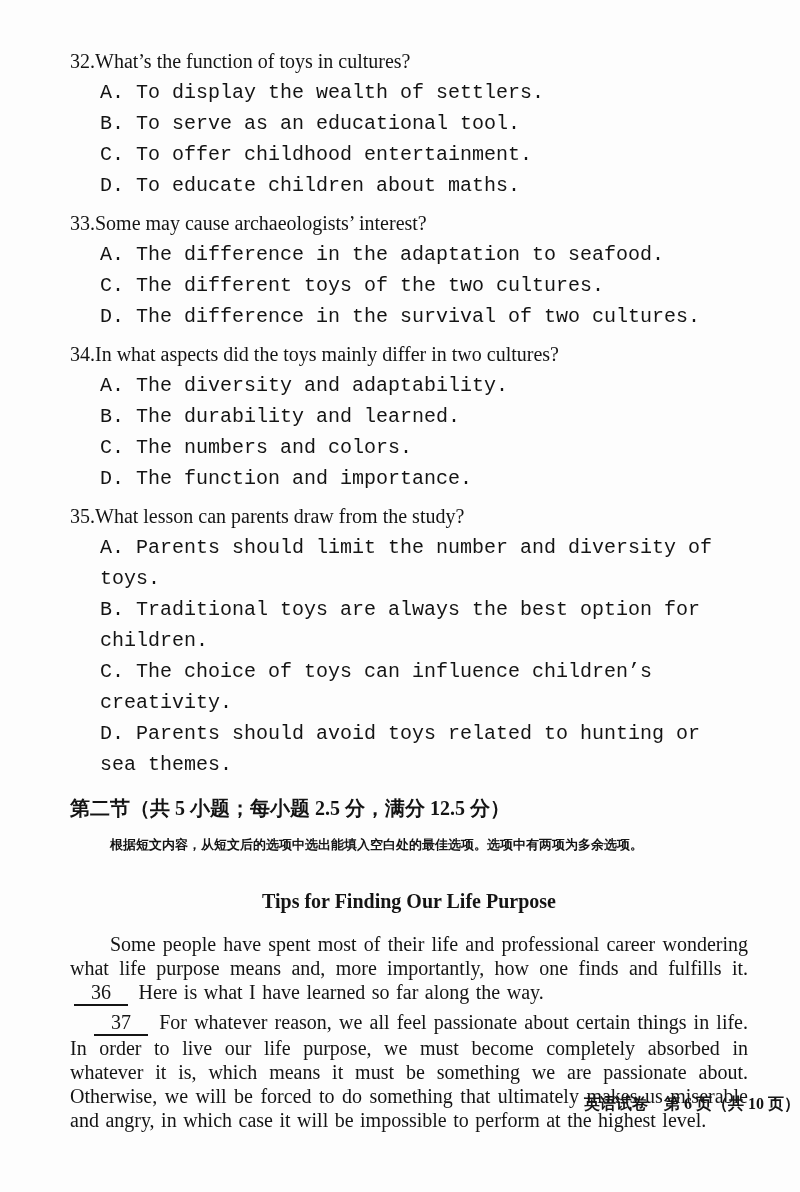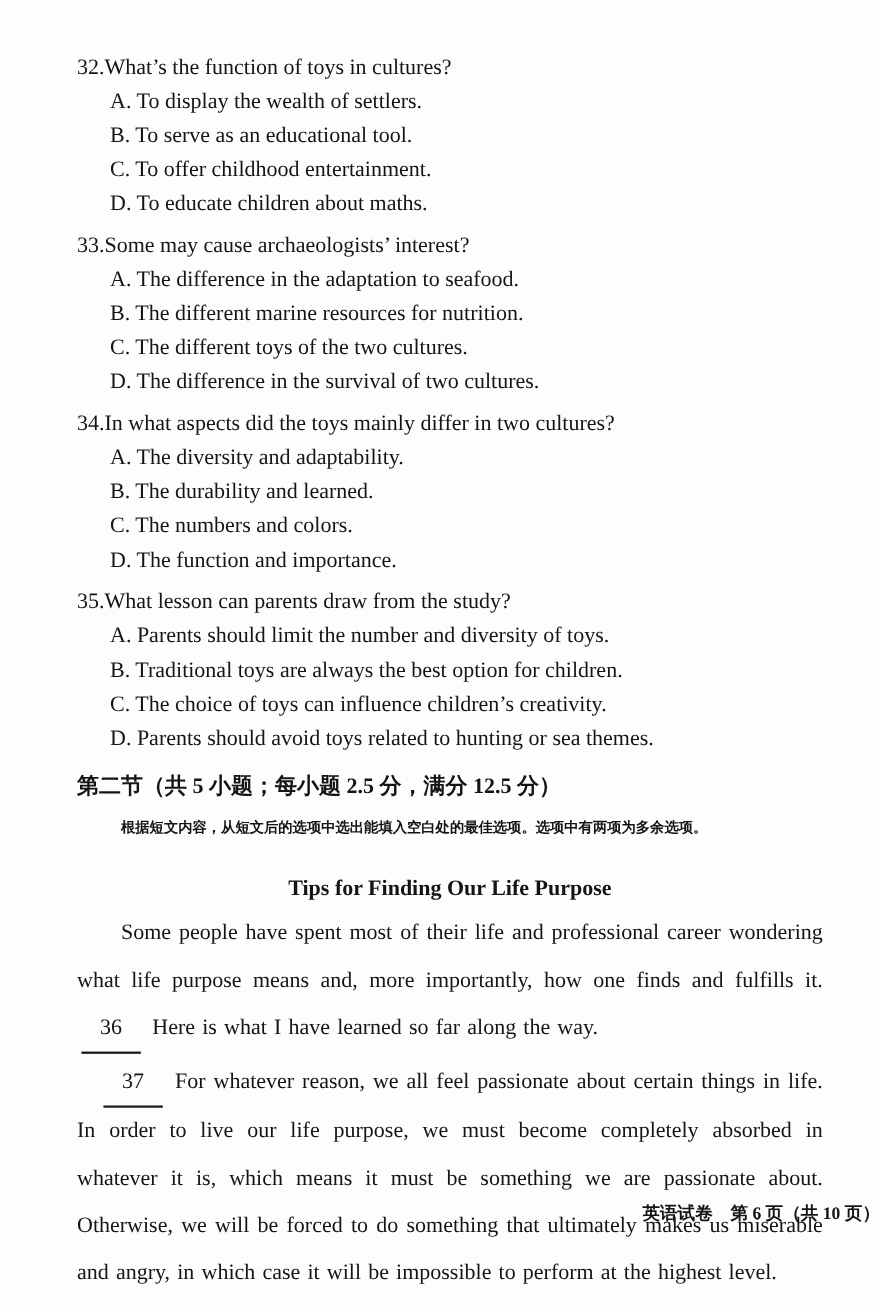--- a/index.html
+++ b/index.html
@@ -24,20 +24,21 @@
   }
   .question {
     font-size: 20px;
     line-height: 31px;
     margin: 0 0 7px 0;
   }
   .stem { white-space: normal; }
   .qnum { }
   .option {
     padding-left: 30px;
+    font-family: Liberation Mono, monospace;
   }
   .cn-heading {
     font-size: 20px;
     line-height: 36px;
     font-weight: bold;
     margin-top: 10px;
     font-family: "Liberation Serif", "DejaVu Serif", serif;
   }
   .cn-instructions {
     font-size: 13px;
@@ -48,23 +49,23 @@
   }
   .passage-title {
     font-size: 20px;
     line-height: 30px;
     font-weight: bold;
     text-align: center;
     margin-top: 22px;
   }
   .para {
     font-size: 20px;
-    line-height: 43px;
+    line-height: 24px;
     text-align: justify;
-    margin: 4px 0 0 0;
+    margin: 16px 0 0 0;
     word-spacing: 1.5px;
   }
   .para-1 { text-indent: 40px; }
   .para-2 { text-indent: 20px; margin-top: 4px; }
   .blank {
     display: inline-block;
     min-width: 32px;
     padding: 0 11px;
     margin: 0 4px;
     text-align: center;
@@ -93,21 +94,20 @@
       <div class="stem"><span class="qnum">32.</span><span>What’s the function of toys in cultures?</span></div>
       <div class="option">A. To display the wealth of settlers.</div>
       <div class="option">B. To serve as an educational tool.</div>
       <div class="option">C. To offer childhood entertainment.</div>
       <div class="option">D. To educate children about maths.</div>
     </div>
 
     <div class="question">
       <div class="stem"><span class="qnum">33.</span><span>Some may cause archaeologists’ interest?</span></div>
       <div class="option">A. The difference in the adaptation to seafood.</div>
-      <div class="option">B. The different marine resources for nutrition.</div>
       <div class="option">C. The different toys of the two cultures.</div>
       <div class="option">D. The difference in the survival of two cultures.</div>
     </div>
 
     <div class="question">
       <div class="stem"><span class="qnum">34.</span><span>In what aspects did the toys mainly differ in two cultures?</span></div>
       <div class="option">A. The diversity and adaptability.</div>
       <div class="option">B. The durability and learned.</div>
       <div class="option">C. The numbers and colors.</div>
       <div class="option">D. The function and importance.</div>

